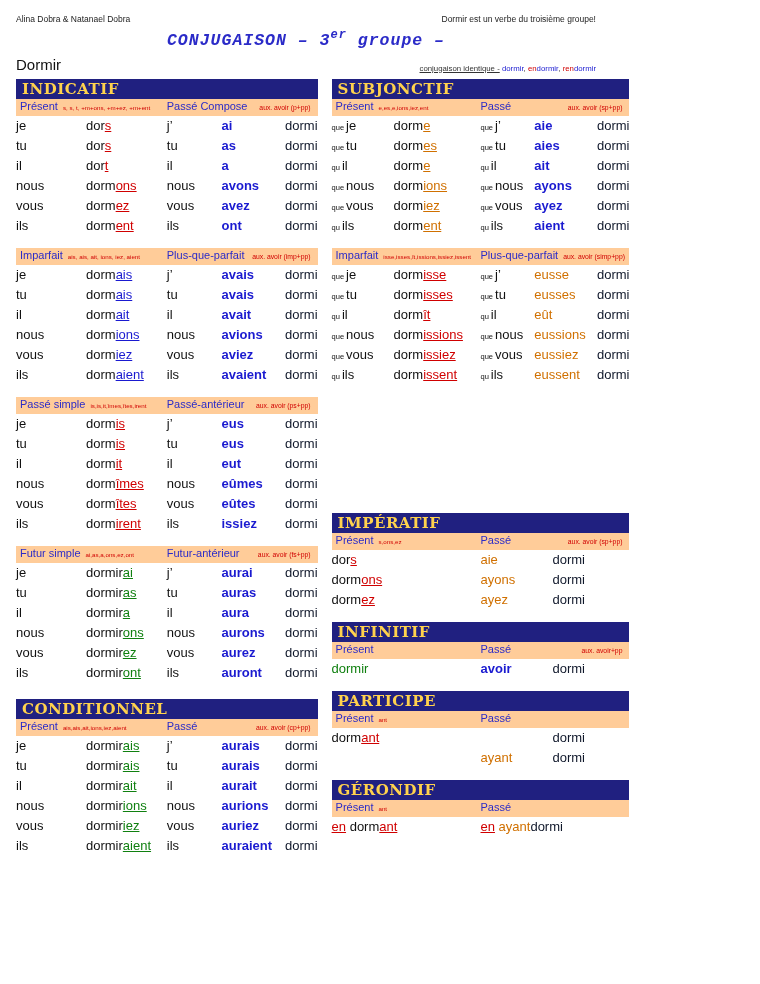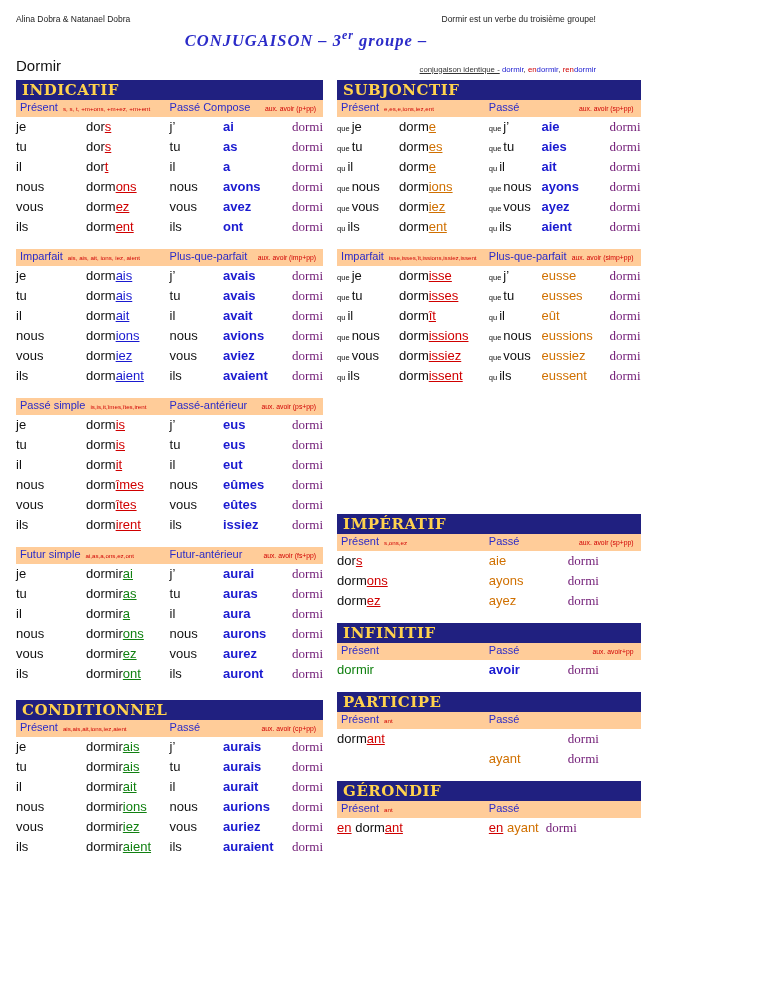--- a/index.html
+++ b/index.html
@@ -13,21 +13,21 @@
     overflow:hidden;
   }
   .page{position:relative;width:612px;height:984px;box-sizing:border-box;padding:14px 16px 0 16px;}
 
   
   .top{display:flex;justify-content:space-between;align-items:flex-start;font-size:8.5px;color:#222;}
   .top .right{text-align:right;}
   .title{
     text-align:center;
     color:#2b2bc8;
-    font-family:Liberation Serif, serif;
+    font-family:Liberation Mono, monospace;
     font-style:italic;
     font-weight:bold;
     font-size:16.5px;
     letter-spacing:1px;
     margin-top:4px;
   }
   .title .small{font-size:12px;}
   .verbline{display:flex;justify-content:space-between;align-items:flex-end;margin-top:6px;}
   .verb{font-size:15px;color:#111;}
   .ident{font-size:7.8px;color:#333;text-align:right;}
@@ -67,21 +67,21 @@
   .band .aux{font-size:6.8px;color:#d00000;margin-left:auto;white-space:nowrap;padding-right:3px;}
 
   
   .block{display:flex;margin-top:2px;}
   .half{width:50%;}
   .row{display:flex;align-items:baseline;height:20px;font-size:13px;}
   .pron{width:62px;color:#111;white-space:nowrap;}
   .pron .que{font-size:7.5px;color:#111;margin-right:2px;}
   .stem{color:#111;}
   .aux2{color:#1a1ad0;font-weight:bold;}
-  .pp{color:#701a75;margin-left:7px;font-family:Liberation Serif, serif;}
+  .pp{color:#0f172a;}
   .u{text-decoration:underline;}
   .sp{margin-left:8px;}
   .mt10{margin-top:10px;}
   .mt14{margin-top:14px;}
   .auxcell{width:72px;}
 </style>
 </head>
 <body>
 
 <div class="page">

